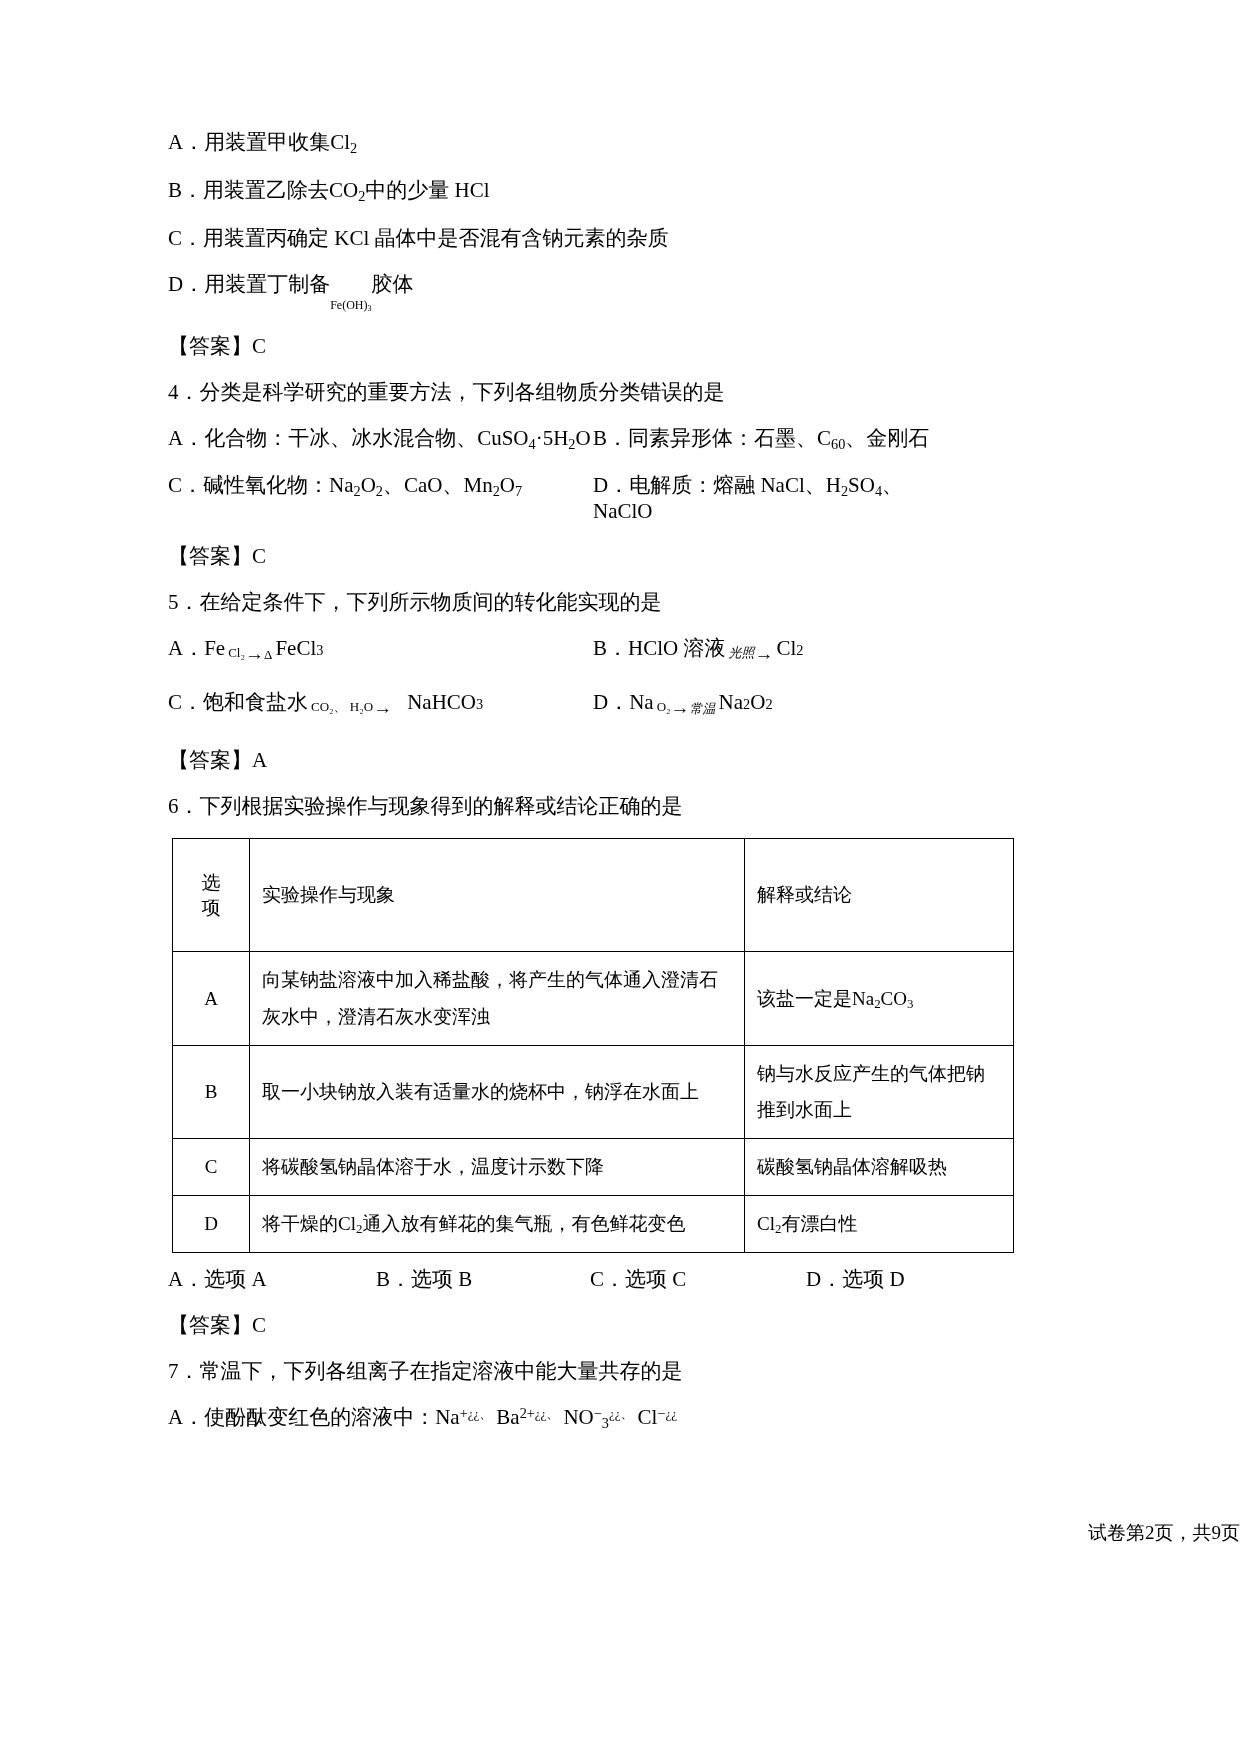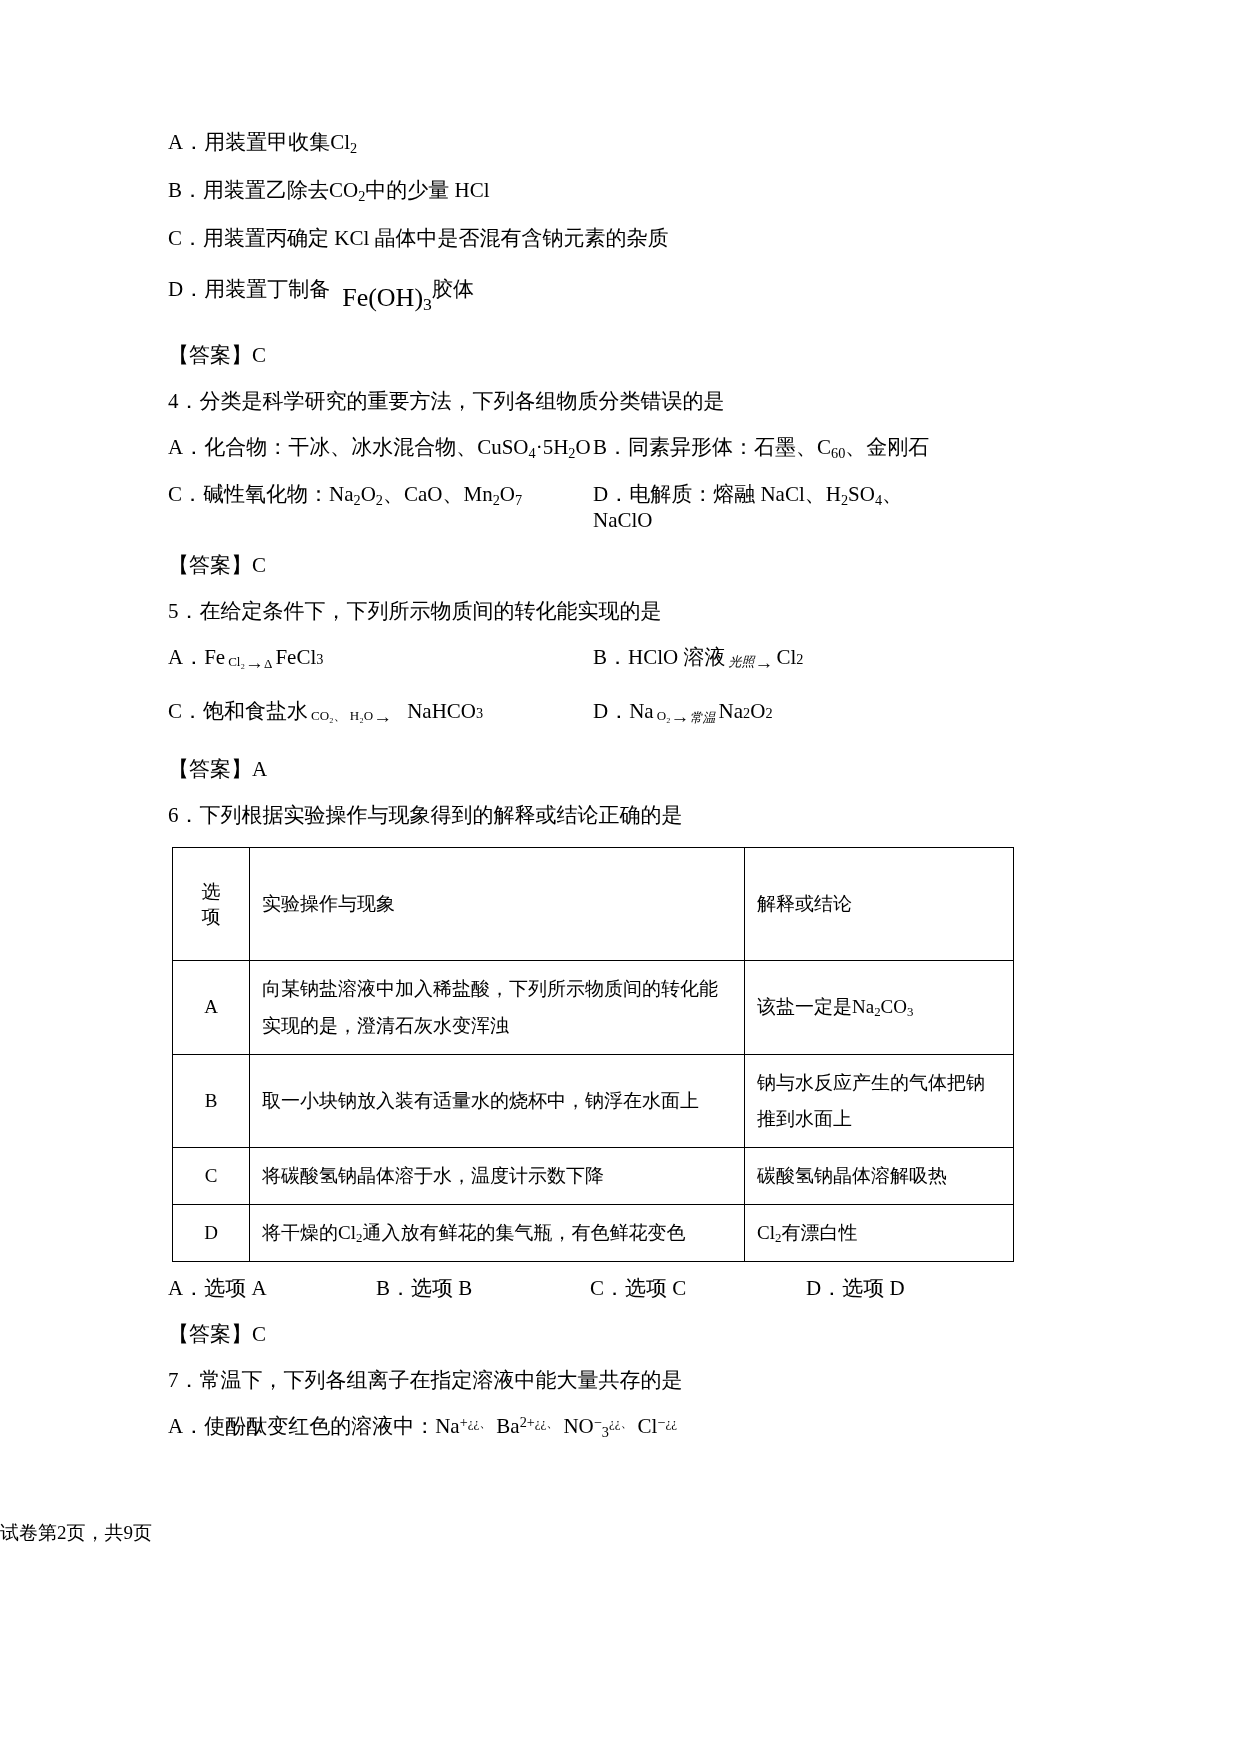--- a/index.html
+++ b/index.html
@@ -93,23 +93,22 @@
     line-height: 1;
     margin-top: 2px;
     white-space: nowrap;
   }
   .arrow-bot.ital { font-style: italic; }
 
   
   .lower {
     display: inline-block;
     position: relative;
-    top: 10px;
-    font-size: 26px;
-    margin-left: 12px;
+    top: 18px;
+    font-size: 12px;
   }
 
   
   table.q6 {
     border-collapse: collapse;
     width: 772px;
     margin: 4px 0 0 4px;
     font-size: 19px;
     table-layout: fixed;
   }
@@ -147,21 +146,21 @@
     vertical-align: 0.5em;
     letter-spacing: 0px;
   }
 
   
   .footer {
     position: absolute;
     left: 0;
     top: 1520px;
     width: 1240px;
-    text-align: left;
+    text-align: right;
     font-size: 19px;
     color: #000;
   }
 </style>
 </head>
 <body>
 
 <div class="page">
   <div class="content">
 
@@ -276,21 +275,21 @@
         <tr>
           <td class="c-opt tall">
             <div class="hdr-opt"><span>选</span><br><span>项</span></div>
           </td>
           <td class="c-op tall">实验操作与现象</td>
           <td class="c-con tall">解释或结论</td>
         </tr>
 
         <tr>
           <td class="c-opt">A</td>
-          <td class="c-op">向某钠盐溶液中加入稀盐酸，下列所示物质间的转化能实现的是，澄清石灰水变浑浊</td>
+          <td class="c-op">向某钠盐溶液中加入稀盐酸，将产生的气体通入澄清石灰水中，澄清石灰水变浑浊</td>
           <td class="c-con"><span>该盐一定是Na</span><sub>2</sub><span>CO</span><sub>3</sub></td>
         </tr>
 
         <tr>
           <td class="c-opt">B</td>
           <td class="c-op">取一小块钠放入装有适量水的烧杯中，钠浮在水面上</td>
           <td class="c-con">钠与水反应产生的气体把钠推到水面上</td>
         </tr>
 
         <tr>

